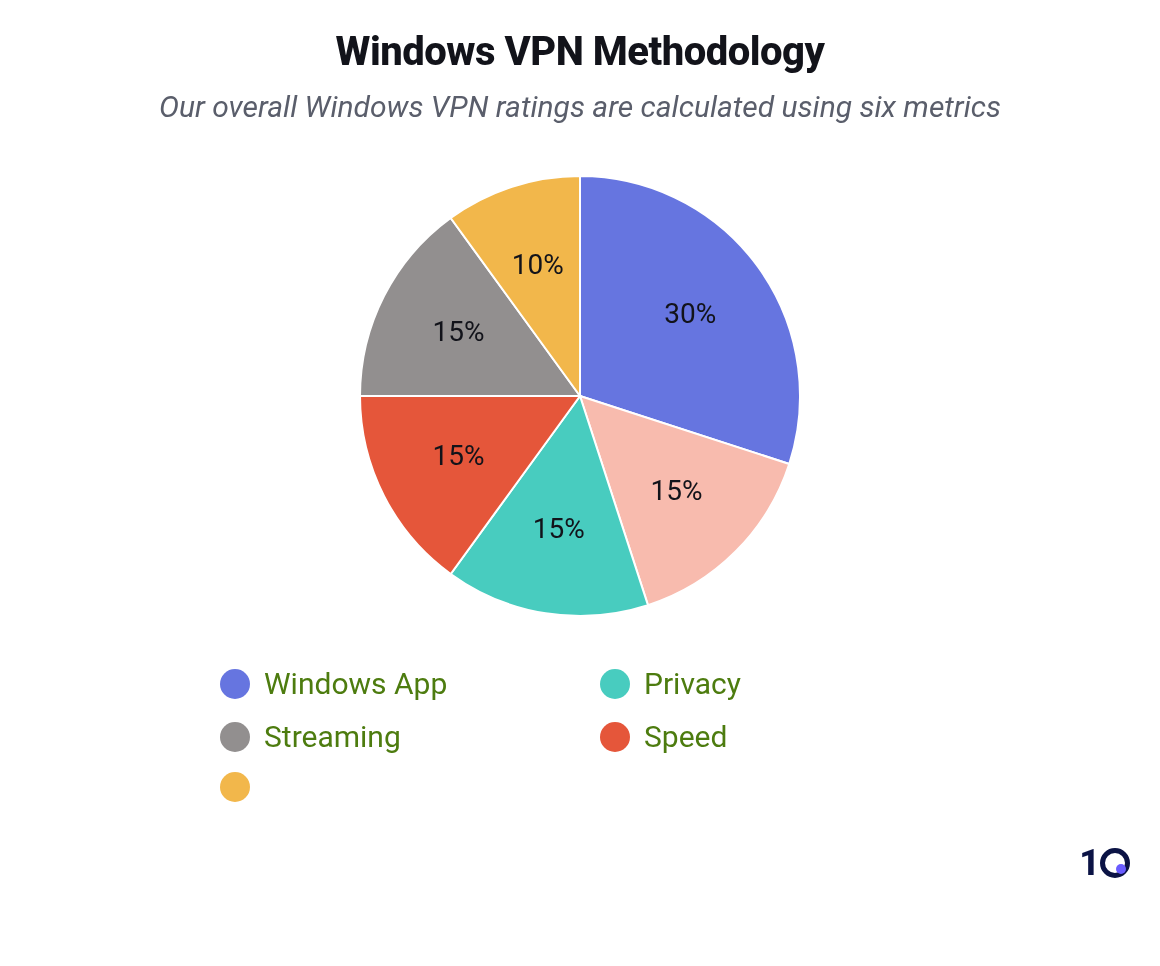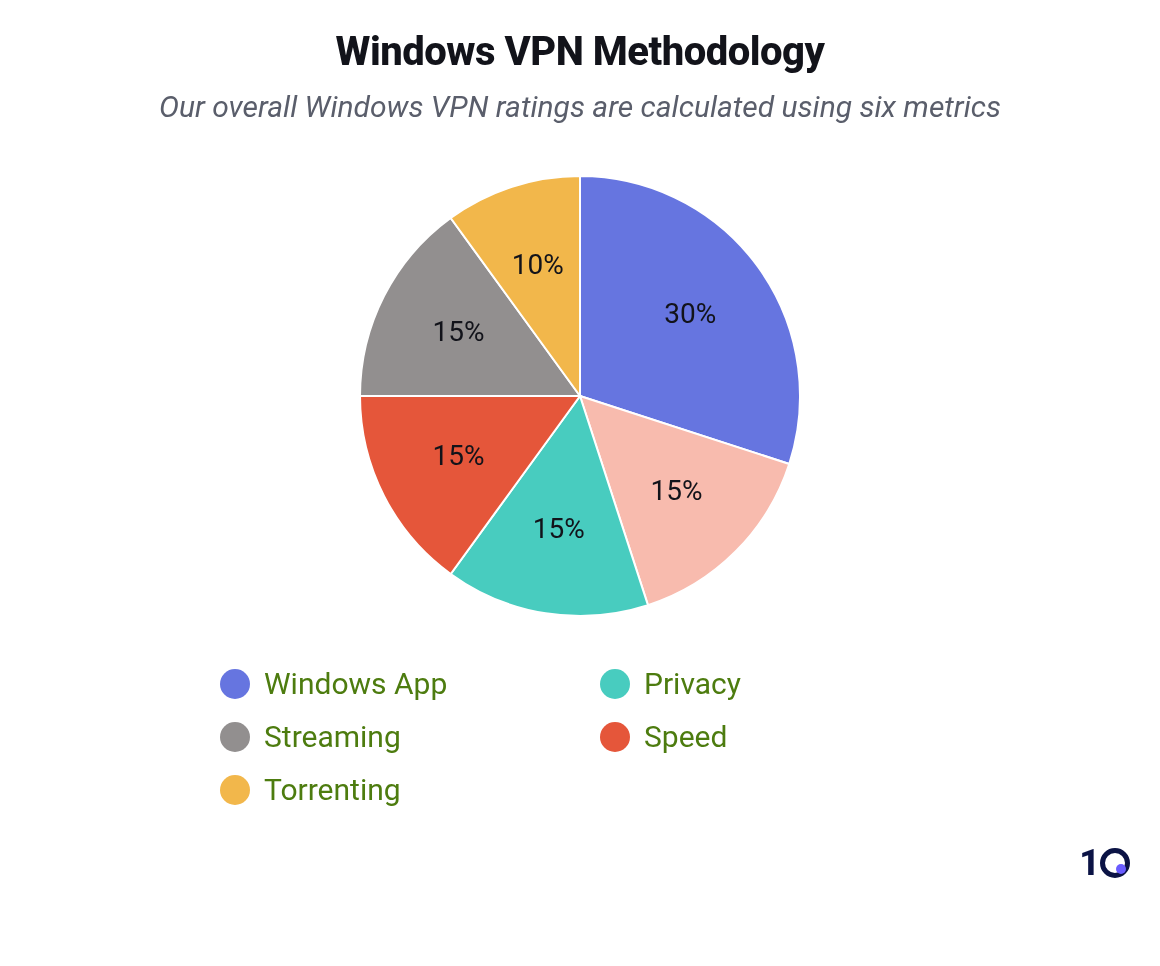--- a/index.html
+++ b/index.html
@@ -142,21 +142,20 @@
       <div class="legend-item">
         <span class="swatch" style="background: rgb(146, 143, 143);"></span>
         <span>Streaming</span>
       </div>
       <div class="legend-item">
         <span class="swatch" style="background: rgb(229, 86, 58);"></span>
         <span>Speed</span>
       </div>
       <div class="legend-item">
         <span class="swatch" style="background: rgb(242, 183, 75);"></span>
-        <span>Torrenting</span>
       </div>
     </div>
 
   <div class="brand-logo">
     <span class="digit-one">1</span>
     <span class="brand-o">
       <span class="brand-dot"></span>
     </span>
   </div>
 

